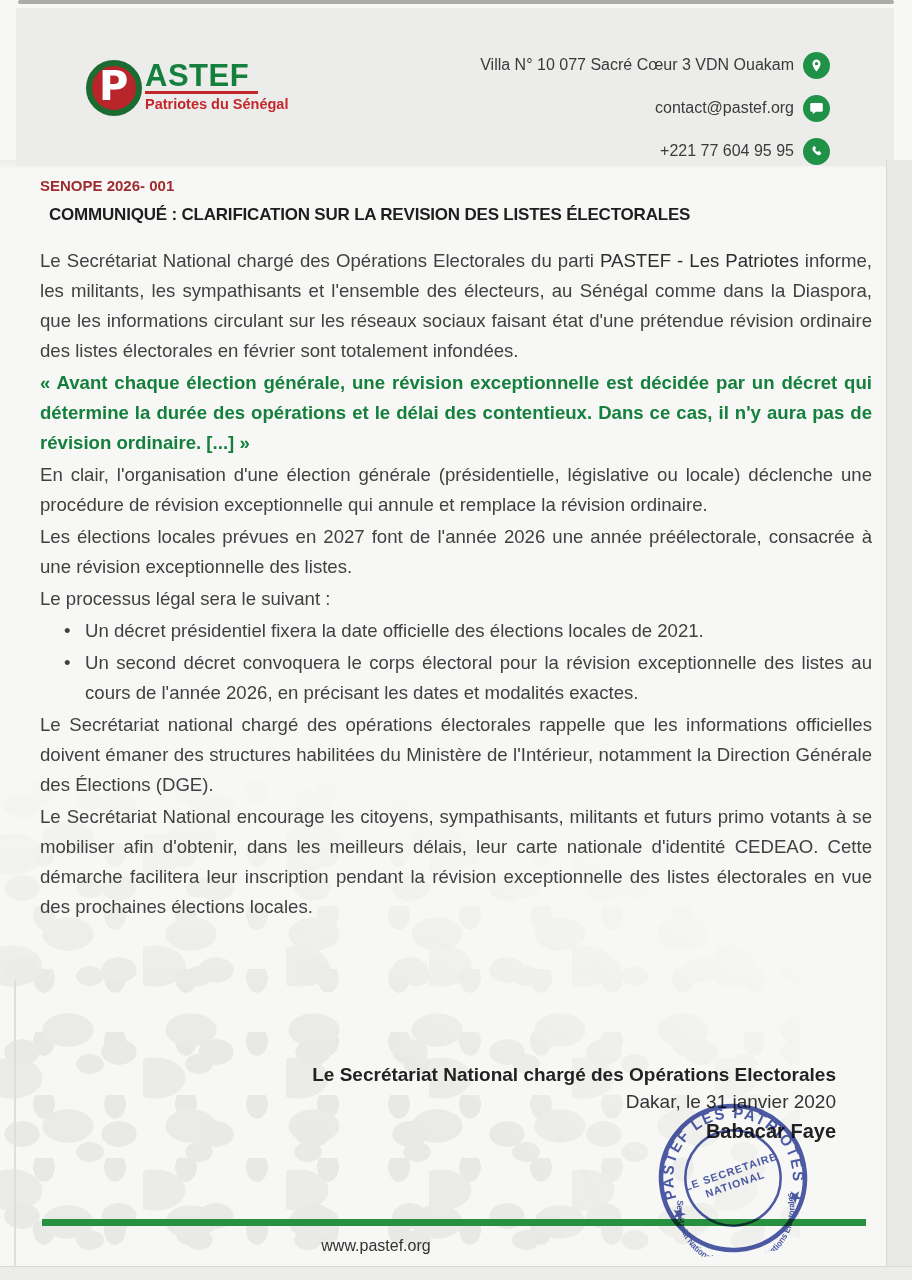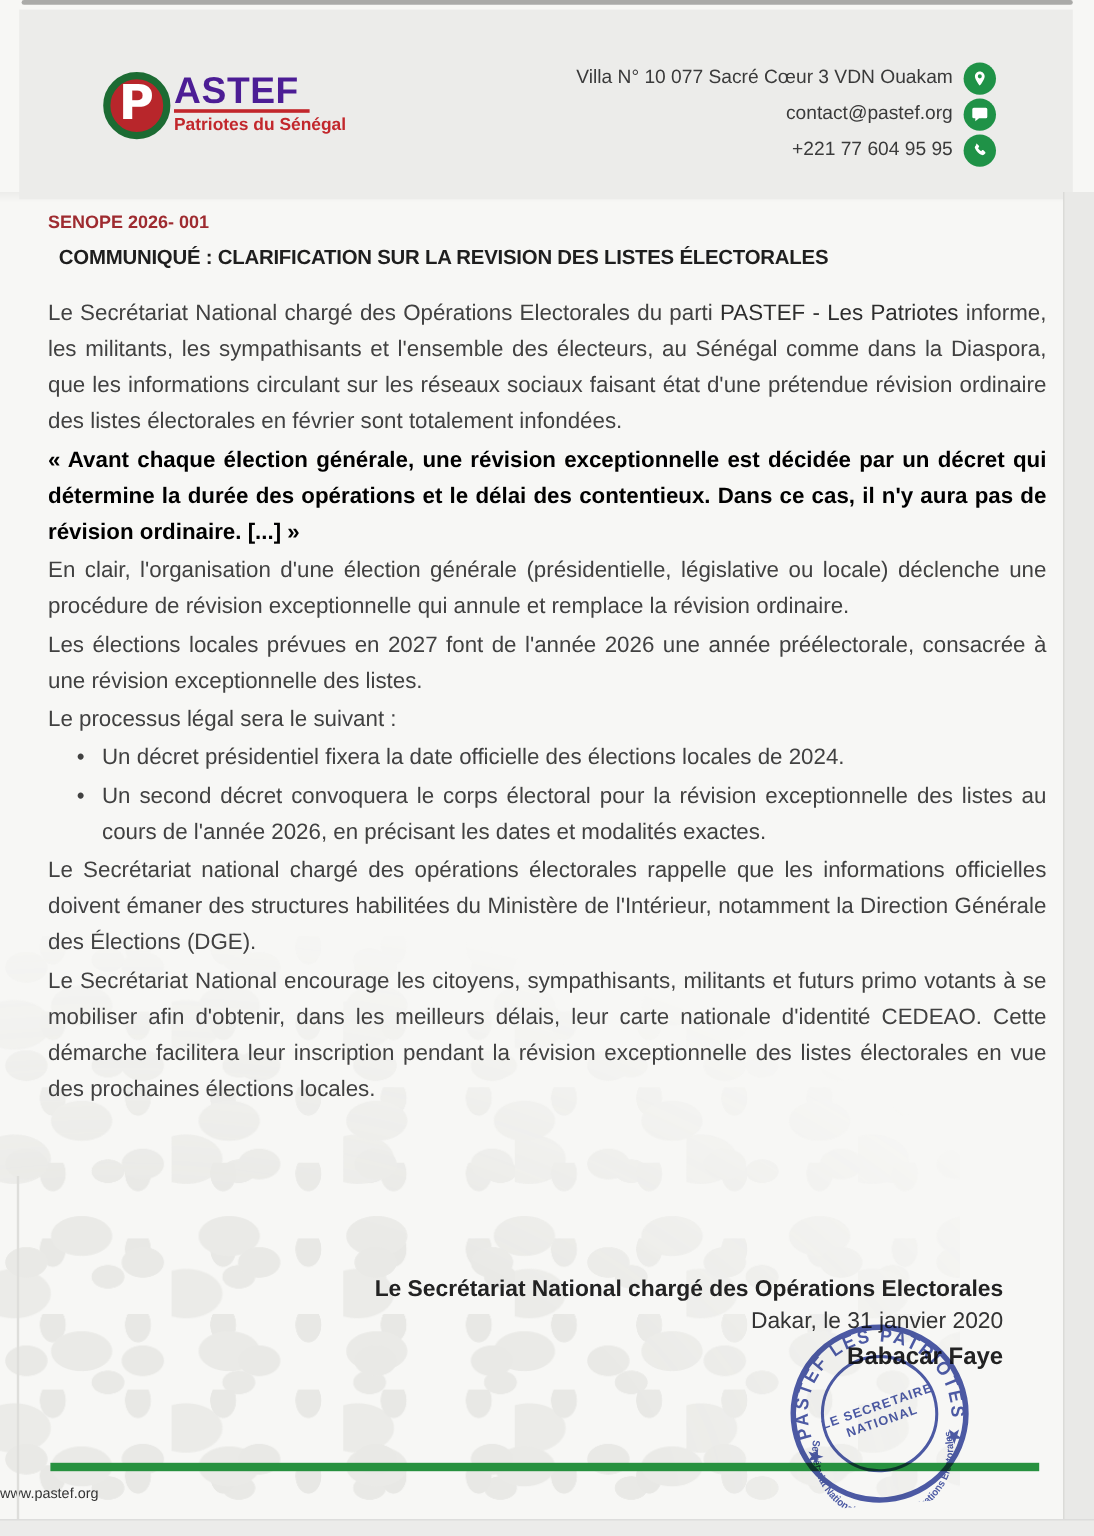--- a/index.html
+++ b/index.html
@@ -21,25 +21,25 @@
   .logo-circle { position:relative; width:56px; height:56px; border-radius:50%; background:#b8262b; border:6px solid #1c6b33; flex:none; }
   .logo-p { position:absolute; left:7px; top:-3px; color:#fff; font-weight:bold; font-size:40px; font-family:"DejaVu Sans","Liberation Sans",sans-serif; }
   .logo-map { position:absolute; left:20px; top:9px; width:17px; height:15px; border-radius:45% 55% 50% 50%;
       background: radial-gradient(3px 2px at 4px 4px,#4a4f45 60%,transparent 61%),
                   radial-gradient(2px 2px at 10px 3px,#565b50 60%,transparent 61%),
                   radial-gradient(3px 2px at 12px 9px,#41463d 60%,transparent 61%),
                   radial-gradient(2px 2px at 5px 10px,#50554b 60%,transparent 61%),
                   radial-gradient(2px 2px at 9px 12px,#444;,transparent 61%),
                   #8d9287; opacity:.95; }
   .logo-text { margin-left:3px; padding-top:1px; }
-  .wordmark { color:#4c1d95; font-weight:bold; font-size:31px; letter-spacing:.5px; line-height:30px; display:block; }
+  .wordmark { color:#15803d; font-weight:bold; font-size:31px; letter-spacing:.5px; line-height:30px; display:block; }
   .wordmark-underline { width:113px; height:3px; background:#c2272c; margin-top:0; }
   .tagline { color:#c2272c; font-weight:bold; font-size:14.5px; margin-top:2px; display:block; }
 
-  .contact { position:absolute; right:82px; top:52px; display:flex; flex-direction:column; gap:4px; z-index:2; }
+  .contact { position:absolute; right:82px; top:52px; display:flex; flex-direction:column; gap:17px; z-index:2; }
   .contact-row { display:flex; align-items:center; justify-content:flex-end; gap:9px; height:26px; }
   .contact-text { font-size:16px; color:#3a3a3a; white-space:nowrap; }
   .icon-circle { width:27px; height:27px; border-radius:50%; background:#1f9247; display:flex; align-items:center; justify-content:center; flex:none; }
   .icon-circle svg { width:15px; height:15px; fill:#fff; }
 
   
   .ref { position:absolute; left:40px; top:177px; font-size:15px; font-weight:bold; color:#9e2b30; z-index:2; }
   .title { position:absolute; left:49px; top:205px; font-size:17px; font-weight:bold; color:#1e1e1e; letter-spacing:-0.2px; white-space:nowrap; z-index:2; }
 
   
@@ -53,39 +53,39 @@
     background-size: 97px 82px, 123px 96px, 71px 63px, 143px 112px, 109px 88px;
     -webkit-mask-image: radial-gradient(115% 105% at 12% 96%, #000 50%, transparent 96%);
             mask-image: radial-gradient(115% 105% at 12% 96%, #000 50%, transparent 96%);
   }
 
   
   .body { position:absolute; left:40px; top:246px; width:832px; z-index:2;
           font-size:18.6px; line-height:30px; color:#414141; text-align:justify; }
   .body p { margin-bottom:2px; }
   .body .bold-inline { font-weight:normal; color:#2d2d2d; }
-  .quote { font-weight:bold; color:#000000; }
+  .quote { font-weight:bold; color:#15803d; }
   ul.bullets { list-style:none; margin:2px 0; }
   ul.bullets li { position:relative; padding-left:45px; margin-bottom:2px; }
   ul.bullets li::before { content:"•"; position:absolute; left:24px; top:0; color:#414141; }
 
   
   .signature { position:absolute; right:76px; top:1064px; text-align:right; z-index:2; }
   .sig-heading { font-size:19px; font-weight:bold; color:#222; }
   .sig-date { font-size:19px; color:#333; margin-top:5px; }
   .sig-name { font-size:20px; font-weight:bold; color:#222; margin-top:7px; }
 
   
   .stamp { position:absolute; left:655px; top:1102px; width:156px; height:152px; z-index:5;
            transform:rotate(-5deg); opacity:.9; mix-blend-mode:multiply; }
   .stamp text, .stamp textPath { fill:#3a4aa1; font-family:"Liberation Sans",sans-serif; }
 
   
   .green-bar { position:absolute; left:42px; top:1219px; width:824px; height:7px; background:#27913f; z-index:2; }
-  .website { position:absolute; left:0; top:1237px; width:752px; font-size:12px; color:#333; z-index:2; }
+  .website { position:absolute; left:0; top:1237px; width:752px; text-align:center; font-size:16px; color:#333; z-index:2; }
 </style>
 </head>
 <body>
 
 <div class="page">
 
   <div class="top-edge"></div>
   <div class="crease"></div>
   <div class="watermark"></div>
 
@@ -133,21 +133,21 @@
   <div class="ref">SENOPE 2026- 001</div>
   <h1 class="title">COMMUNIQUÉ : CLARIFICATION SUR LA REVISION DES LISTES ÉLECTORALES</h1>
 
   <div class="body">
     <p><span>Le Secrétariat National chargé des Opérations Electorales du parti </span><span class="bold-inline">PASTEF - Les Patriotes</span><span> informe, les militants, les sympathisants et l'ensemble des électeurs, au Sénégal comme dans la Diaspora, que les informations circulant sur les réseaux sociaux faisant état d'une prétendue révision ordinaire des listes électorales en février sont totalement infondées.</span></p>
     <p class="quote">« Avant chaque élection générale, une révision exceptionnelle est décidée par un décret qui détermine la durée des opérations et le délai des contentieux. Dans ce cas, il n'y aura pas de révision ordinaire. [...] »</p>
     <p>En clair, l'organisation d'une élection générale (présidentielle, législative ou locale) déclenche une procédure de révision exceptionnelle qui annule et remplace la révision ordinaire.</p>
     <p>Les élections locales prévues en 2027 font de l'année 2026 une année préélectorale, consacrée à une révision exceptionnelle des listes.</p>
     <p>Le processus légal sera le suivant :</p>
     <ul class="bullets">
-      <li><span>Un décret présidentiel fixera la date officielle des élections locales de 2024.</span></li>
+      <li><span>Un décret présidentiel fixera la date officielle des élections locales de 2021.</span></li>
       <li><span>Un second décret convoquera le corps électoral pour la révision exceptionnelle des listes au cours de l'année 2026, en précisant les dates et modalités exactes.</span></li>
     </ul>
     <p>Le Secrétariat national chargé des opérations électorales rappelle que les informations officielles doivent émaner des structures habilitées du Ministère de l'Intérieur, notamment la Direction Générale des Élections (DGE).</p>
     <p>Le Secrétariat National encourage les citoyens, sympathisants, militants et futurs primo votants à se mobiliser afin d'obtenir, dans les meilleurs délais, leur carte nationale d'identité CEDEAO. Cette démarche facilitera leur inscription pendant la révision exceptionnelle des listes électorales en vue des prochaines élections locales.</p>
   </div>
 
   <div class="signature">
     <div class="sig-heading">Le Secrétariat National chargé des Opérations Electorales</div>
     <div class="sig-date">Dakar, le 31 janvier 2020</div>
     <div class="sig-name">Babacar Faye</div>

